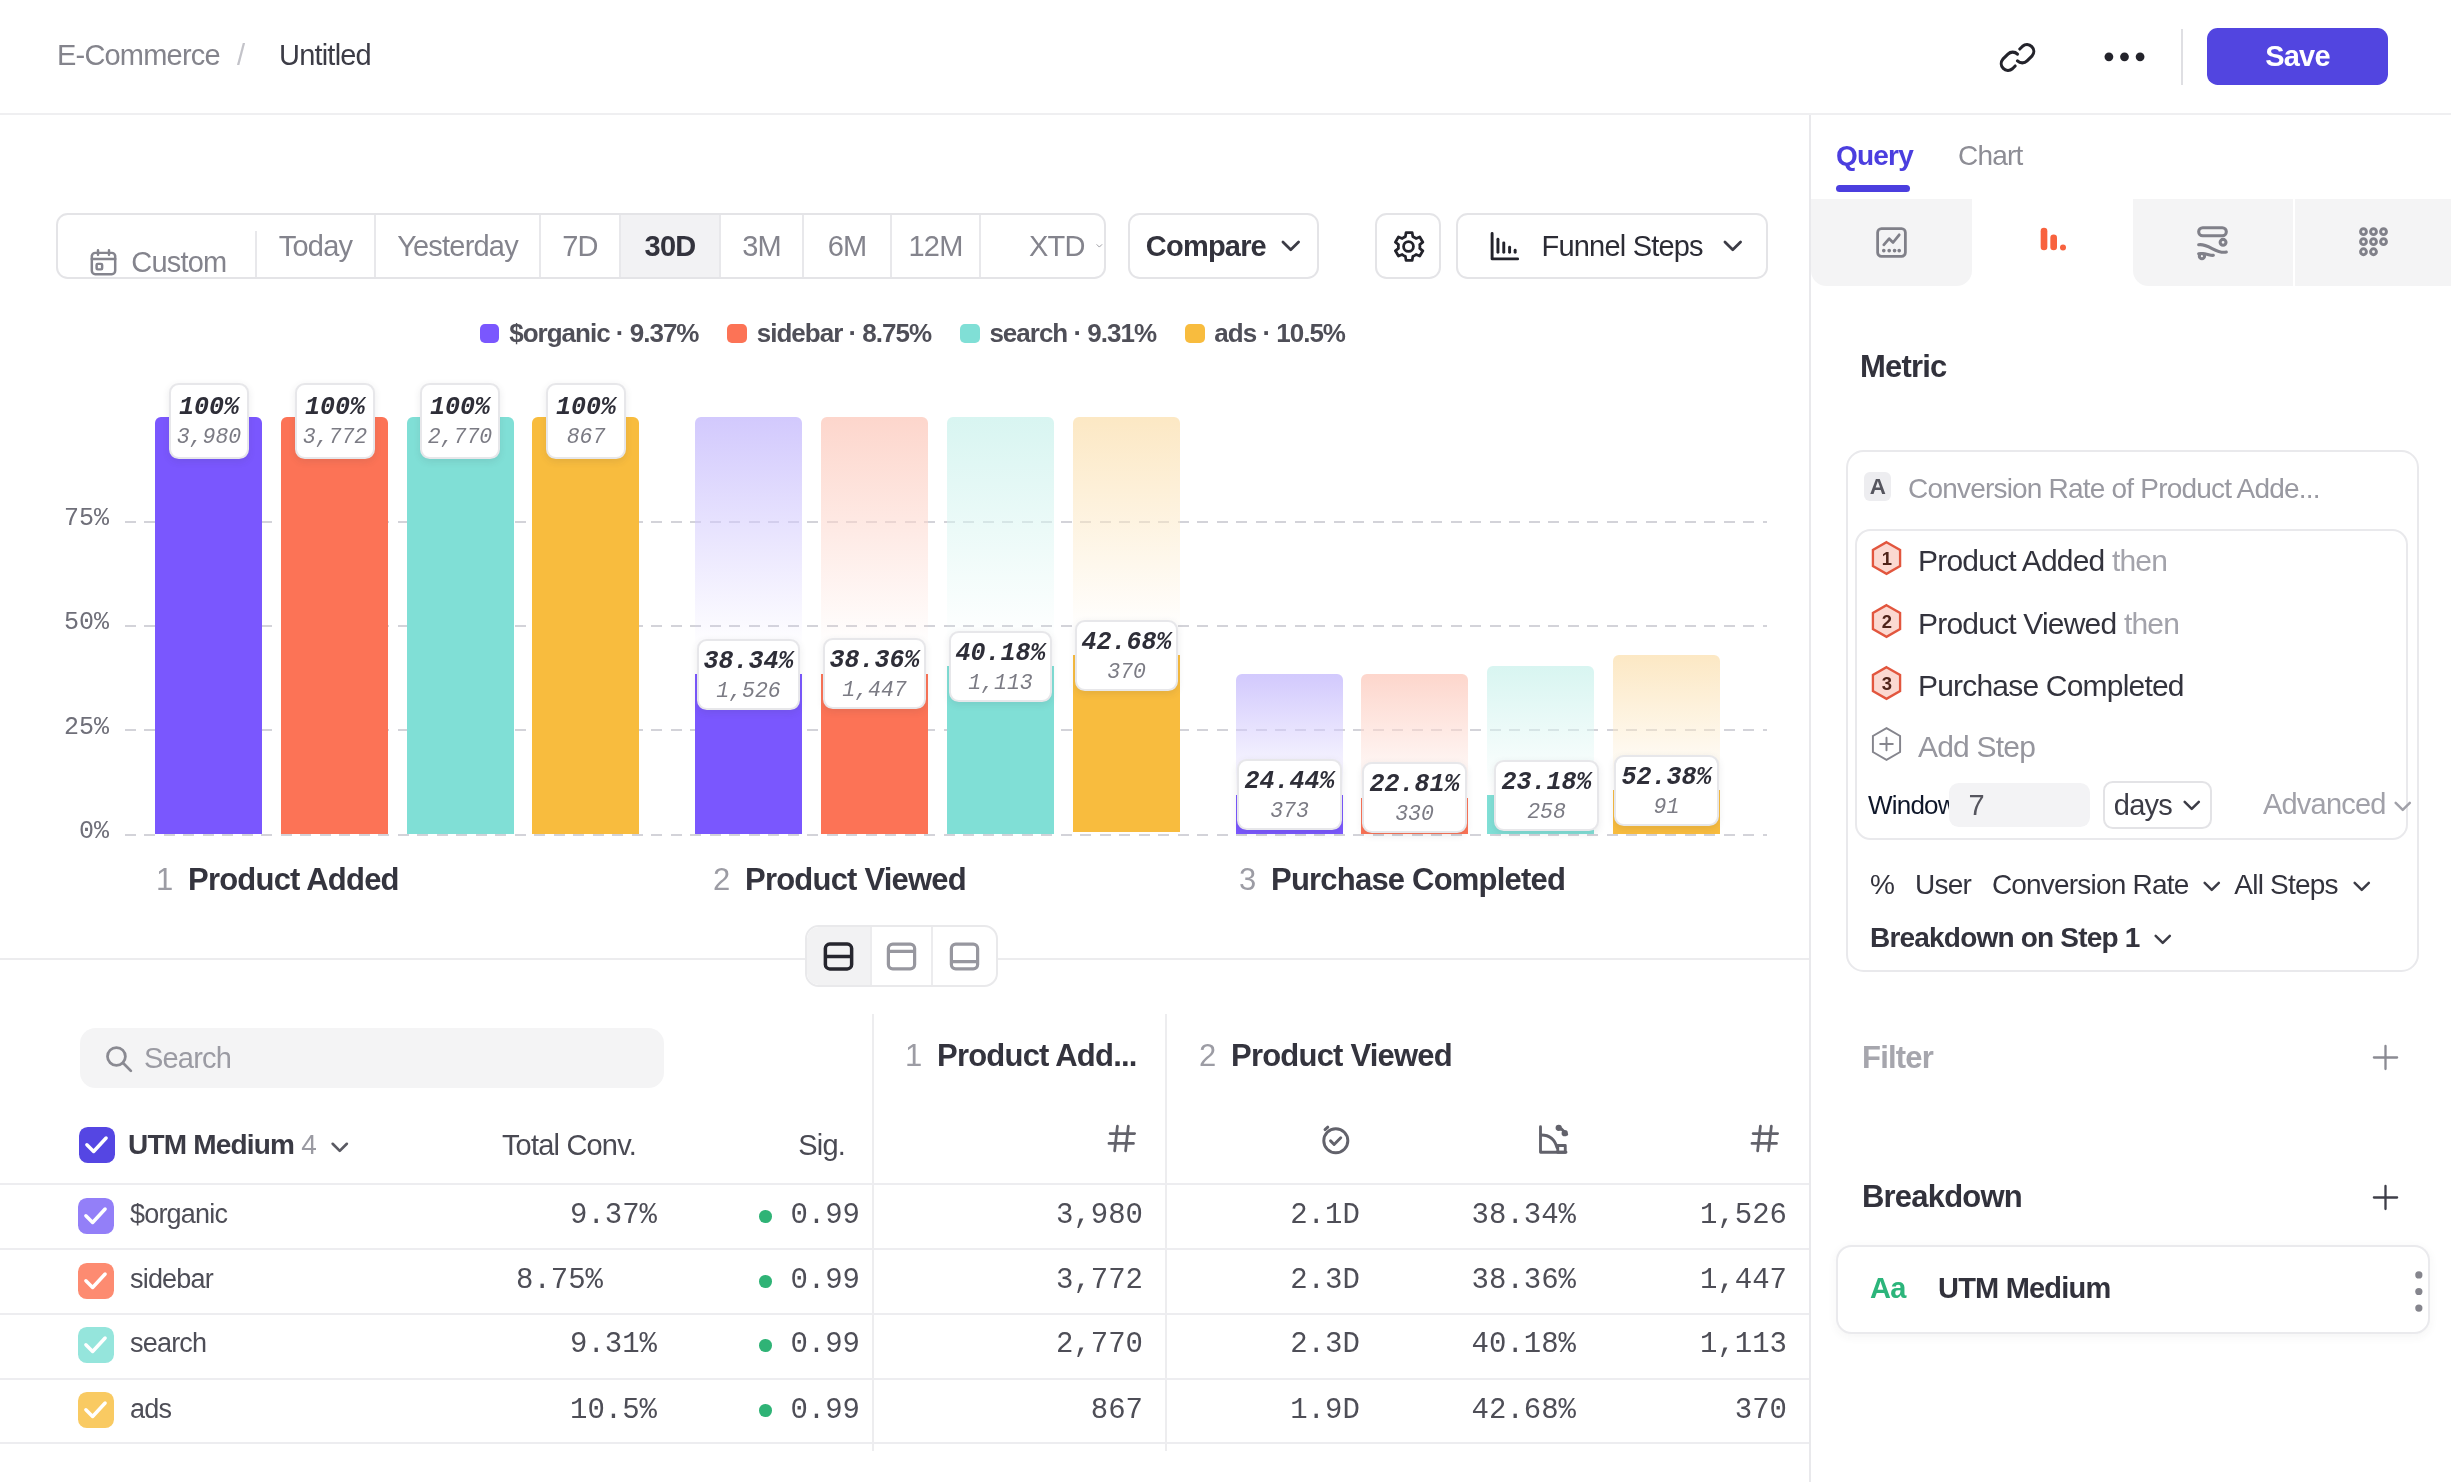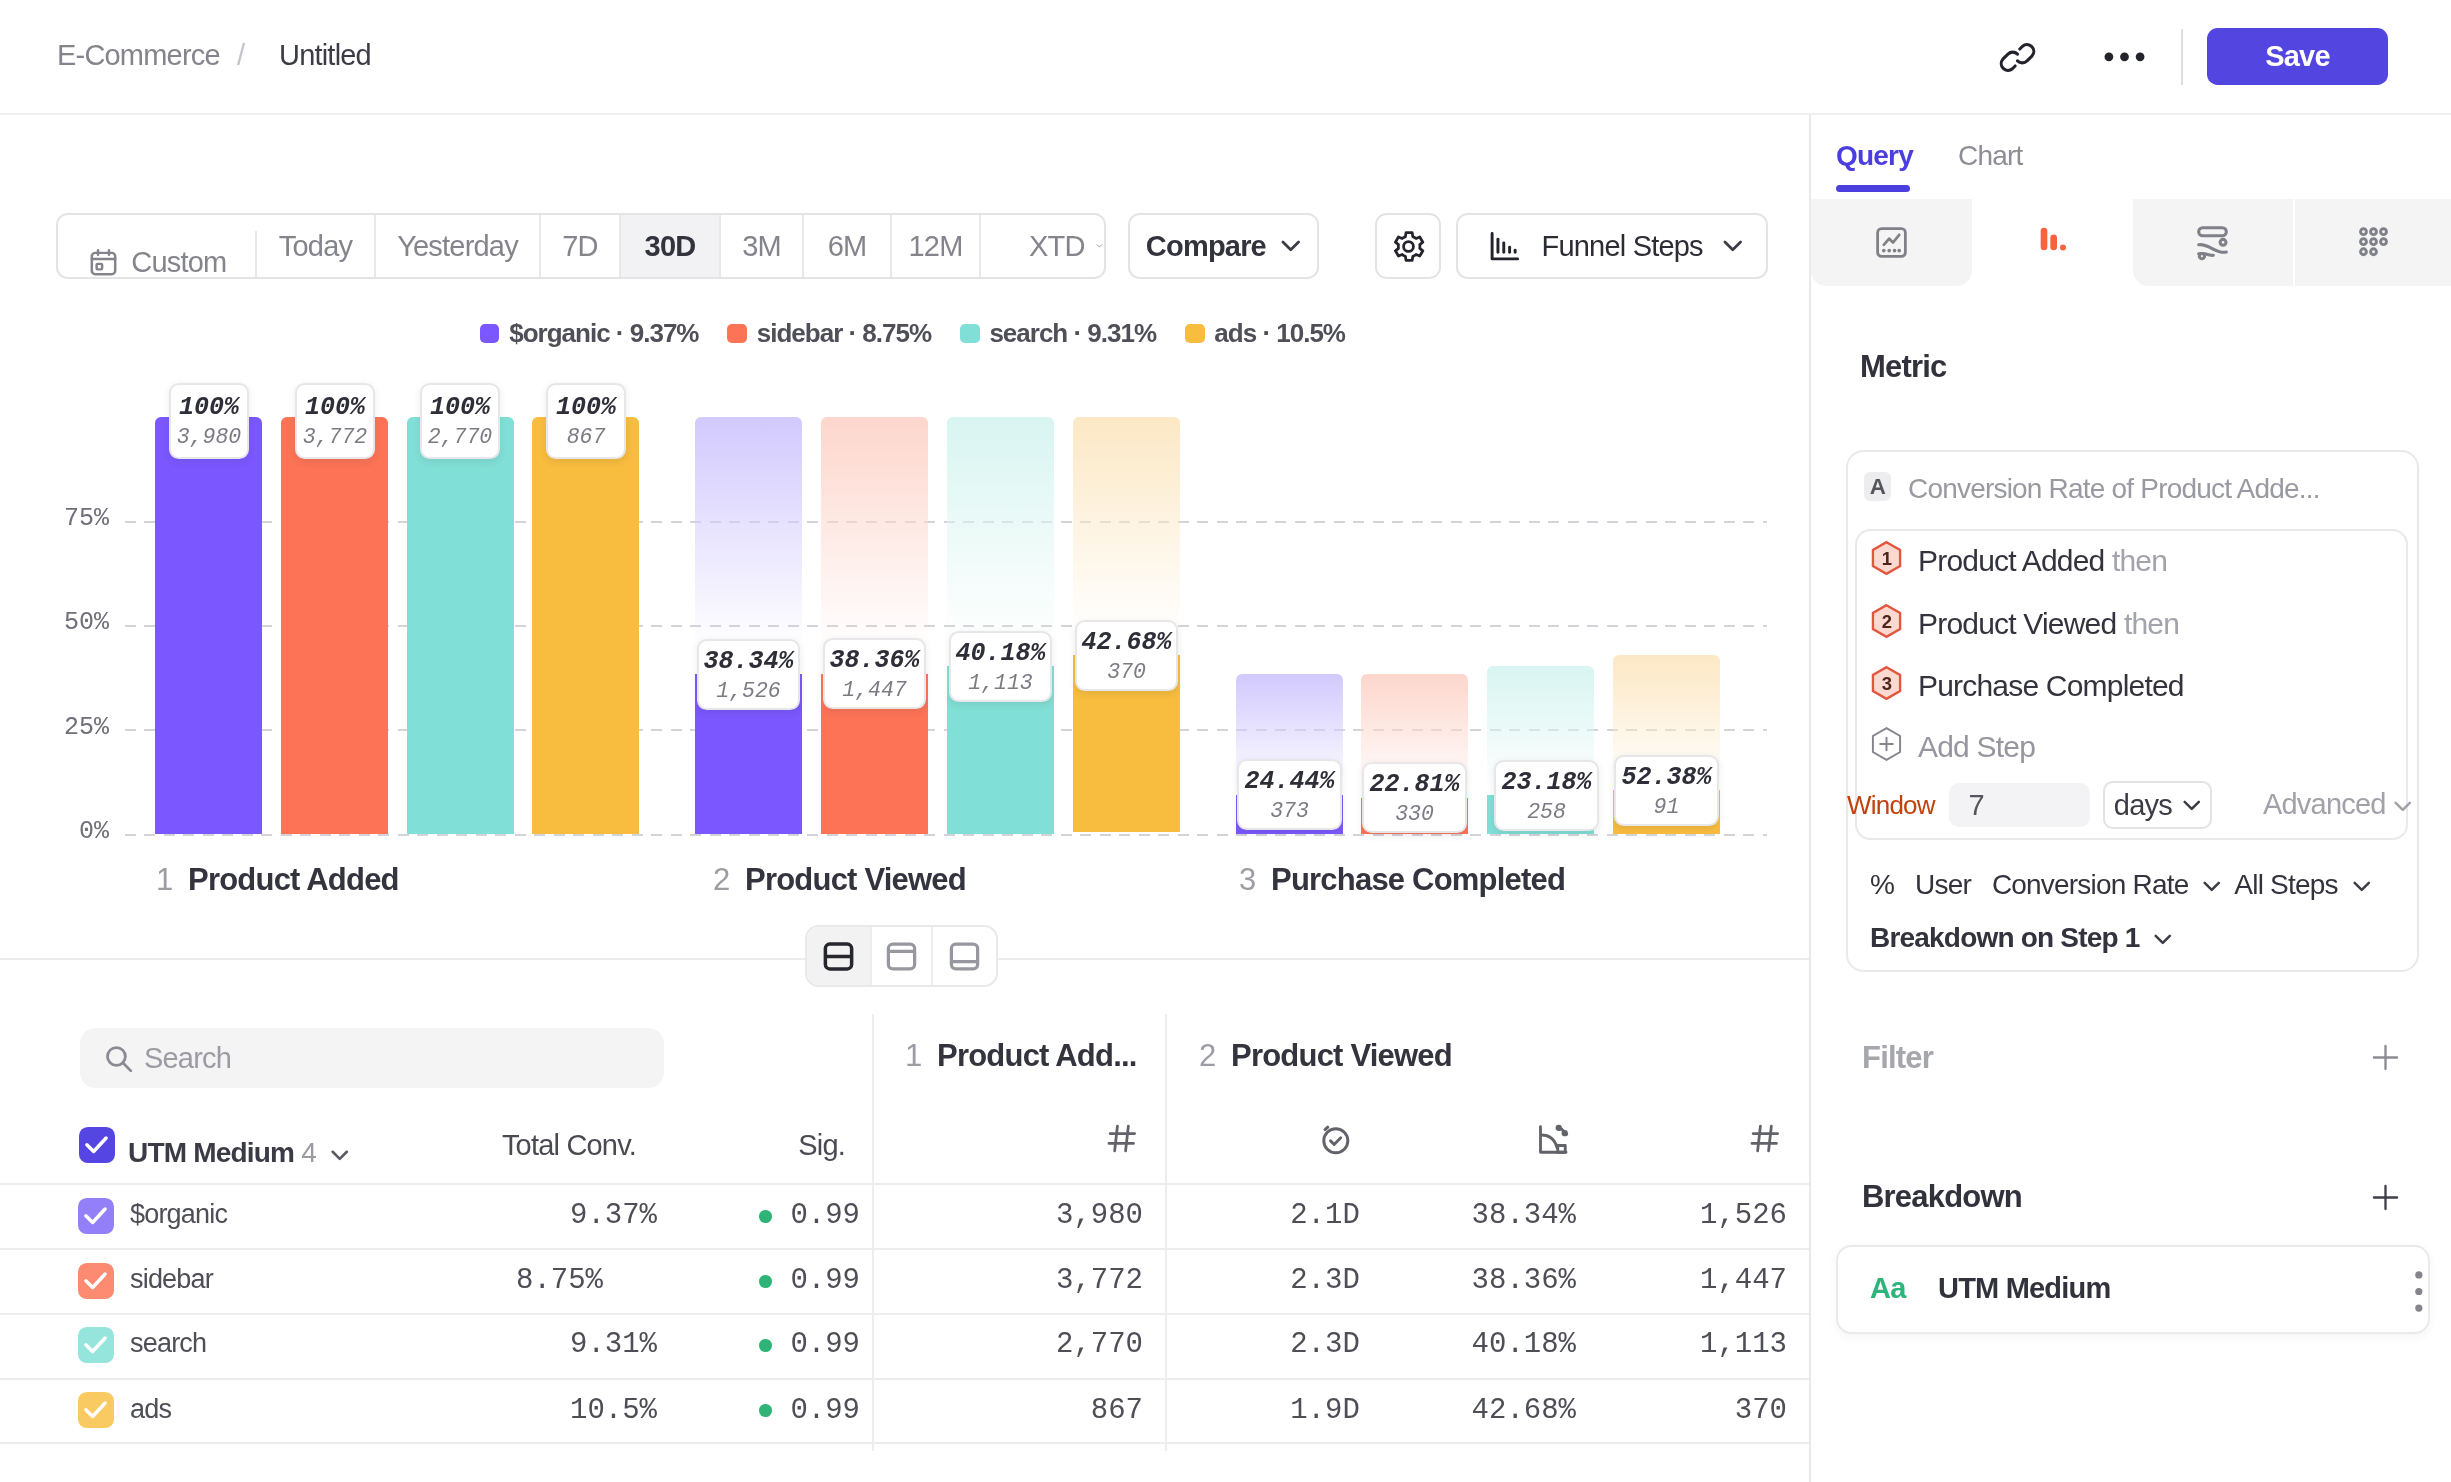--- a/index.html
+++ b/index.html
@@ -308,21 +308,21 @@
             <path d="M5 4.5v17h17"></path>
             <path d="M5.5 10c5.5 0 9 2.5 10.5 8.5"></path>
             <rect x="16.5" y="17" width="5" height="4.5"></rect>
             <path d="M17.5 4.5l5 5M18.3 5.2a1.15 1.15 0 1 1-2.3 0a1.15 1.15 0 0 1 2.3 0zM22.3 8.8a1.15 1.15 0 1 1-2.3 0a1.15 1.15 0 0 1 2.3 0z"></path>
           </svg></div>
   <div class="cbx" style="left:79px;top:1012px;background:#5546e3;">
           <svg width="25" height="21.5" viewBox="0 0 26 22" fill="none" stroke="#fff" stroke-width="3.6" stroke-linecap="round" stroke-linejoin="round">
             <path d="M3 11l7 7L23 4"></path>
           </svg>
         </div>
-  <div class="thead" style="left:128px;font-size:28px;margin-top:8px;">UTM Medium <span style="color:#9a9aa2;font-weight:400;">4</span>&nbsp; <svg width="19.5" height="12.7" viewBox="0 0 22 14" fill="none" stroke="#5a5a63" stroke-width="3" stroke-linecap="round" stroke-linejoin="round">
+  <div class="thead" style="left:128px;font-size:28px;">UTM Medium <span style="color:#9a9aa2;font-weight:400;">4</span>&nbsp; <svg width="19.5" height="12.7" viewBox="0 0 22 14" fill="none" stroke="#5a5a63" stroke-width="3" stroke-linecap="round" stroke-linejoin="round">
             <path d="M3 3l8 8 8-8"></path>
           </svg></div>
   <div class="thead light r" style="left:441px;width:195px;">Total Conv.</div>
   <div class="thead light r" style="left:699px;width:146px;">Sig.</div>
   <div class="hsep" style="top:1068px;"></div>
   <div class="cbx" style="left:78px;top:1083px;background:#937ff8;">
           <svg width="25" height="21.5" viewBox="0 0 26 22" fill="none" stroke="#fff" stroke-width="3.6" stroke-linecap="round" stroke-linejoin="round">
             <path d="M3 11l7 7L23 4"></path>
           </svg>
         </div>
@@ -448,21 +448,21 @@
     <span class="t1">Purchase Completed</span>
   </div>
   <div class="srow" style="top:615px;">
     <svg class="hex" width="33" height="36" viewBox="0 0 34 37">
           <path d="M17 2.2L31 10.2V26.8L17 34.8L3 26.8V10.2Z" fill="none" stroke="#85858d" stroke-width="2"></path>
           <path d="M17 12v13M10.5 18.5h13" stroke="#85858d" stroke-width="2" stroke-linecap="round"></path>
         </svg>
     <span class="t1" style="color:#96969e;">Add Step</span>
   </div>
 
-  <span class="abs" style="left:36px;top:675px;font-size:26px;color:#c2410c;">Window</span>
+  <span class="abs" style="left:57px;top:675px;font-size:26px;color:#0f172a;">Window</span>
   <div class="abs" style="left:138px;top:668px;width:141px;height:44px;background:#f3f3f5;border-radius:9.8px;font-size:29px;color:#55555e;line-height:44px;padding-left:19.5px;">7</div>
   <div class="abs" style="left:292px;top:666px;width:109px;height:48px;border:2px solid #e3e3e6;border-radius:9.8px;display:flex;align-items:center;justify-content:center;gap:9.8px;font-size:29px;color:#3c3c46;">days <svg width="19.5" height="12.7" viewBox="0 0 22 14" fill="none" stroke="#3c3c46" stroke-width="2.8" stroke-linecap="round" stroke-linejoin="round">
           <path d="M3 3l8 8 8-8"></path>
         </svg></div>
   <span class="abs" style="left:452px;top:673px;font-size:29px;color:#a1a1a9;">Advanced <svg class="chev" width="19.5" height="12.7" viewBox="0 0 22 14" fill="none" stroke="#a1a1a9" stroke-width="2.8" stroke-linecap="round" stroke-linejoin="round">
           <path d="M3 3l8 8 8-8"></path>
         </svg></span>
 
   <div class="abs" style="left:59px;top:754px;font-size:28px;color:#33333d;">%&nbsp;&nbsp; User&nbsp;&nbsp; <span>Conversion Rate</span>&nbsp; <svg class="chev" width="19.5" height="12.7" viewBox="0 0 22 14" fill="none" stroke="#3c3c46" stroke-width="2.8" stroke-linecap="round" stroke-linejoin="round">
           <path d="M3 3l8 8 8-8"></path>

